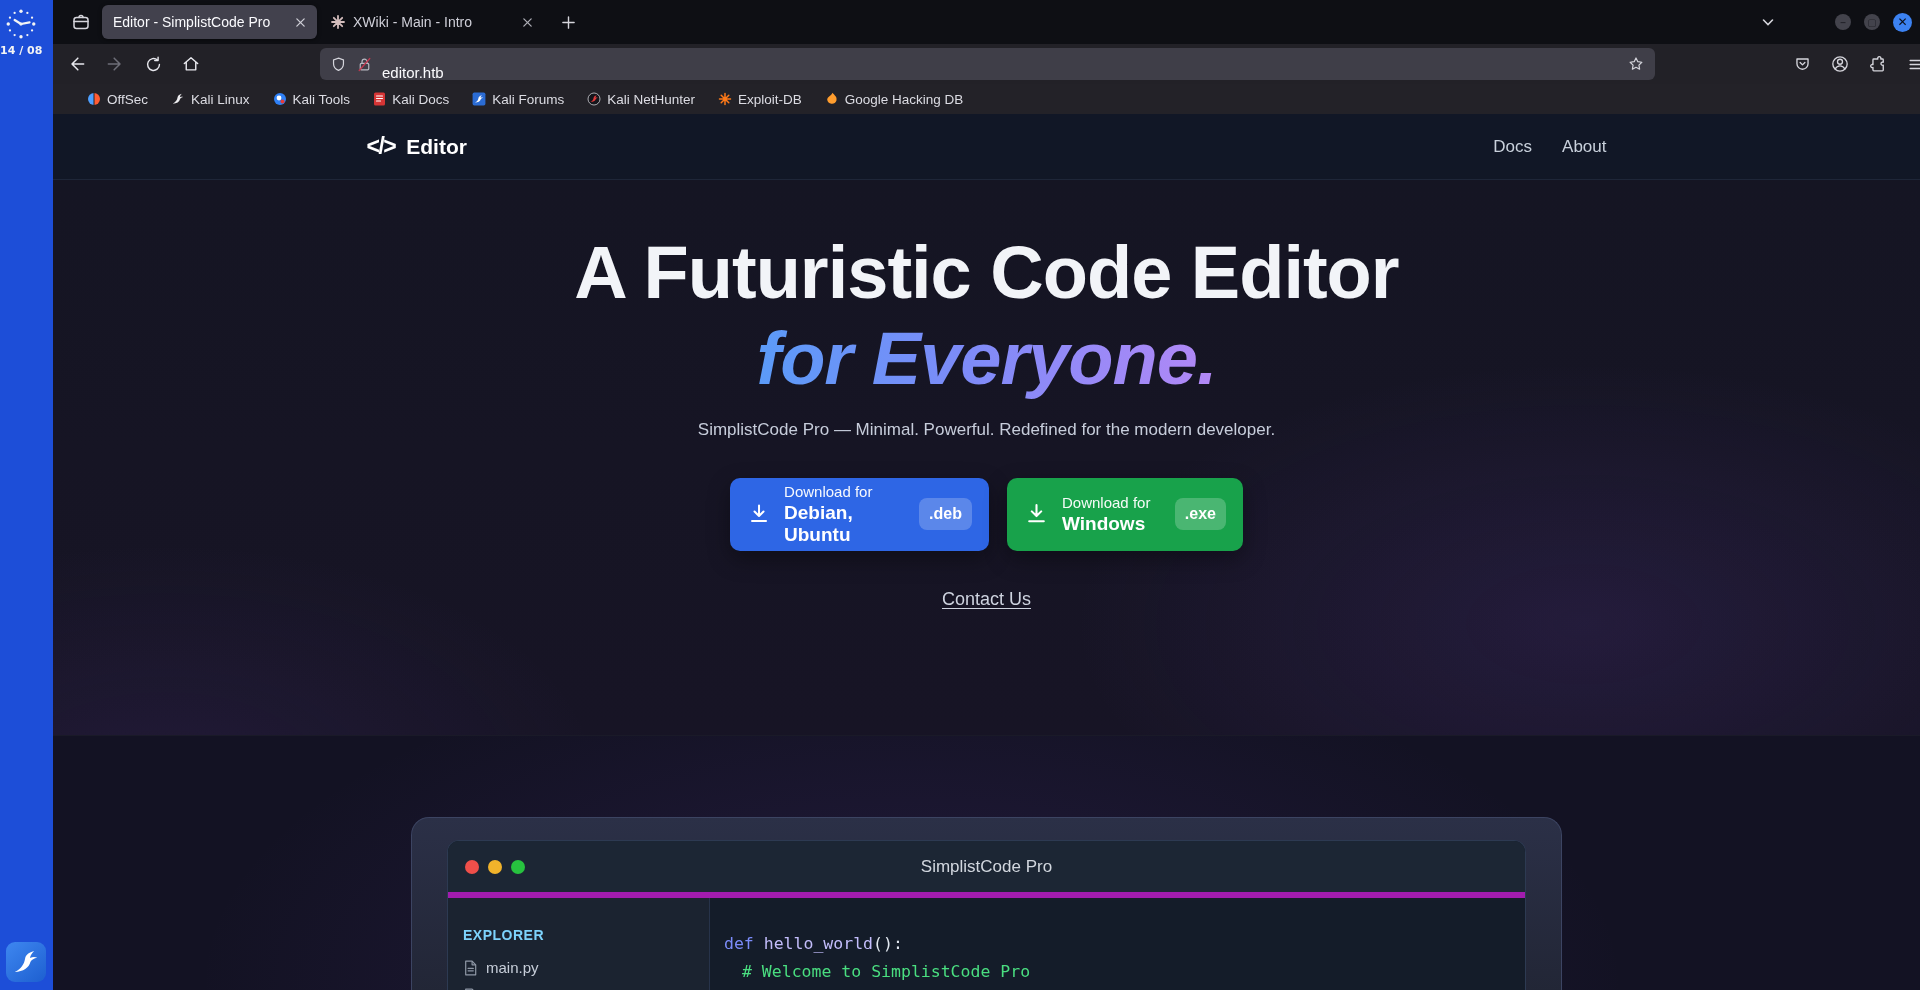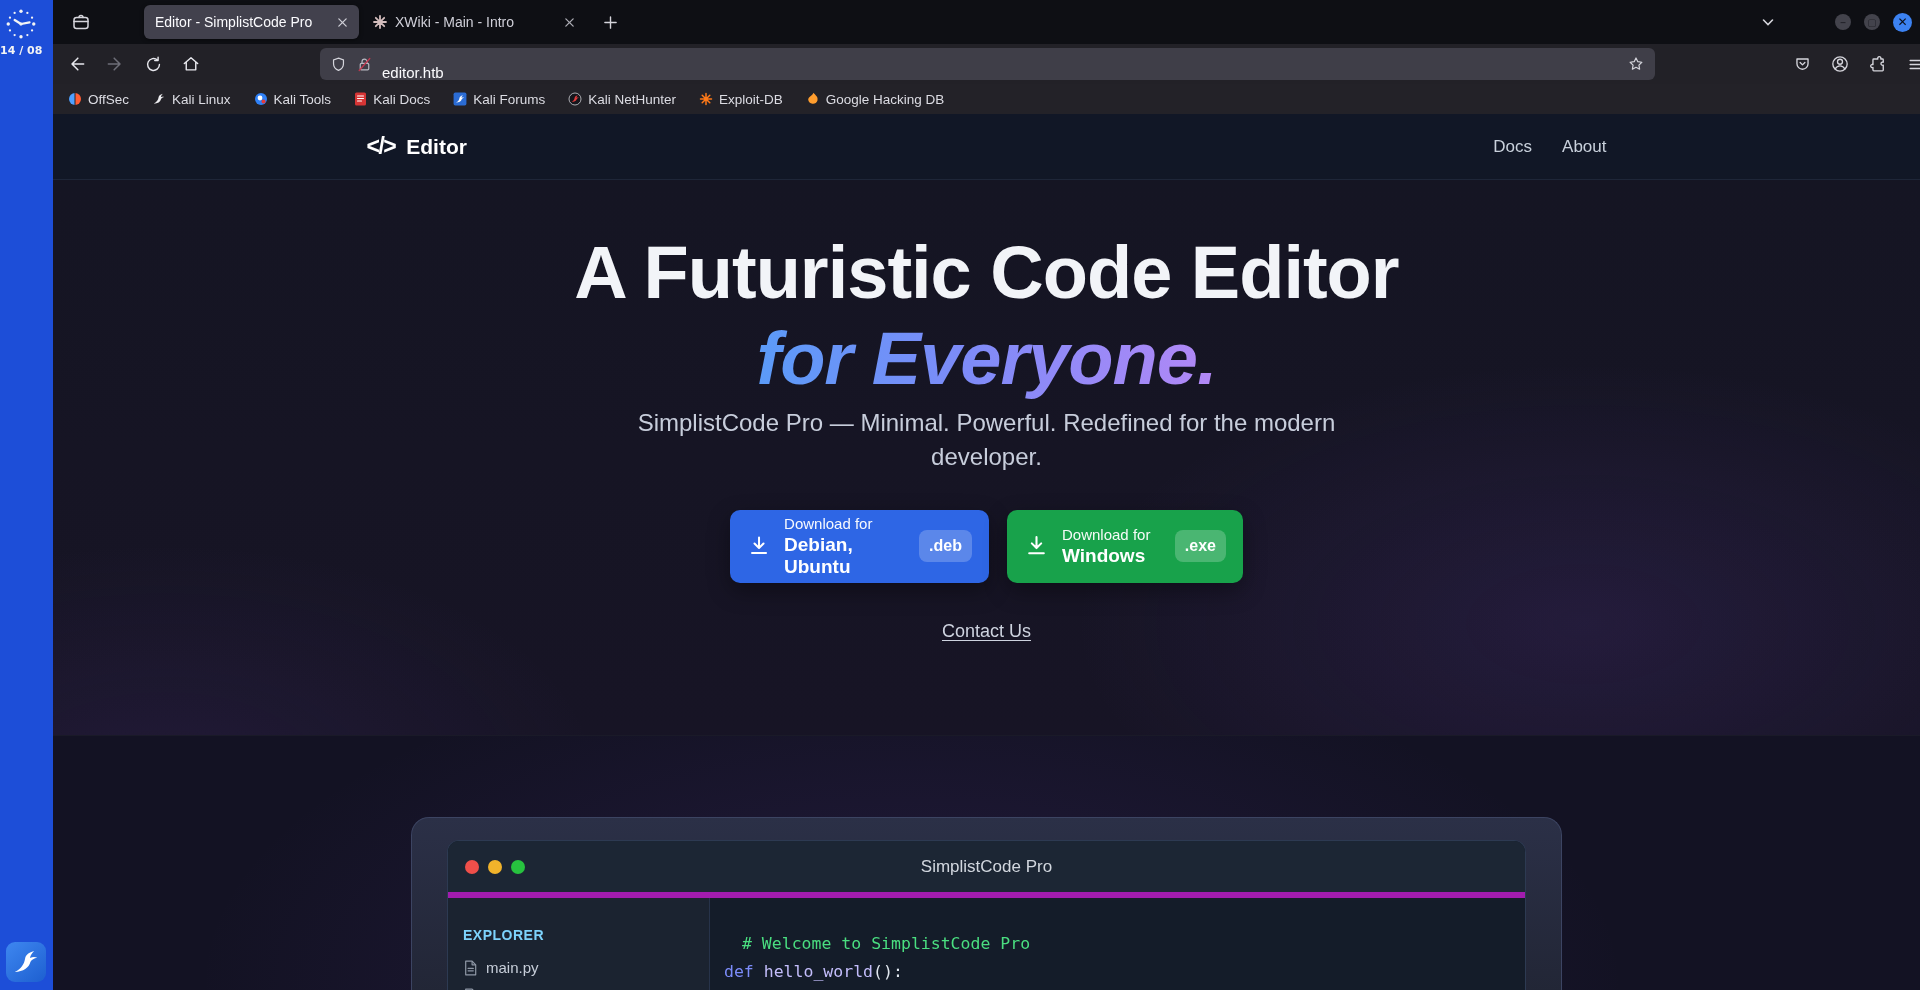--- a/index.html
+++ b/index.html
@@ -12,21 +12,21 @@
   .clock-wrap { margin-top:7px; display:flex; flex-direction:column; align-items:center; }
   .clock-date { margin-top:3px; font-size:11px; font-weight:bold; color:#f4f4f4; font-family:"DejaVu Sans",sans-serif; white-space:nowrap; }
   .kali-btn { position:absolute; bottom:8px; left:6px; width:40px; height:40px; border-radius:9px;
               background:linear-gradient(140deg,#3e87f0,#1d5fd0); display:grid; place-items:center; }
 
   
   .browser { flex:1; display:flex; flex-direction:column; min-width:0; }
   .tabbar { height:44px; background:#0e0f14; display:flex; align-items:center; padding-left:13px; flex:none; }
   .ffview { width:30px; height:30px; display:grid; place-items:center; border-radius:4px; margin-right:6px; }
   .tab { height:34px; border-radius:6px; display:flex; align-items:center; padding:0 11px; color:#cfcfd8; font-size:14px; }
-  .tab.active { background:#42414d; color:#fbfbfe; box-shadow:0 1px 4px rgba(0,0,0,.45);margin-left:42px; }
+  .tab.active { background:#42414d; color:#fbfbfe; box-shadow:0 1px 4px rgba(0,0,0,.45); }
   .tab-a { width:215px; }
   .tab-b { width:224px; margin-left:3px; }
   .tab .fav { margin-right:8px; display:grid; place-items:center; }
   .tab .tab-title { white-space:nowrap; overflow:hidden; flex:1; }
   .tab .tab-close { margin-left:10px; display:grid; place-items:center; opacity:.85; }
   .newtab { margin-left:10px; width:28px; height:28px; display:grid; place-items:center; border-radius:4px; }
   .tab-spacer { flex:1; }
   .alltabs { width:30px; height:30px; display:grid; place-items:center; margin-right:52px; }
   .winctl { display:flex; align-items:center; gap:13px; margin-right:8px; }
   .wbtn { width:16px; height:16px; border-radius:50%; background:#43434c; display:grid; place-items:center; color:rgba(10,10,14,.55); font-size:10px; font-weight:bold; }
@@ -34,21 +34,21 @@
 
   .navbar { height:40px; background:#222127; display:flex; align-items:center; padding:0 10px; flex:none; }
   .nav-icon { width:28px; height:28px; display:grid; place-items:center; border-radius:4px; flex:none; }
   .nav-icon + .nav-icon { margin-left:10px; }
   .urlbar { margin-left:115px; width:1335px; height:32px; background:#3f3e48; border-radius:6px;
             display:flex; align-items:center; padding:0 10px; flex:none; }
   .urlbar .url-text { margin-left:9px; font-size:15px; color:#fbfbfe; flex:1;margin-top:16px; }
   .right-icons { display:flex; align-items:center; gap:10px; margin-left:133px; }
   .right-icons .nav-icon + .nav-icon { margin-left:0; }
 
-  .bookmarksbar { height:30px; background:#232228; display:flex; align-items:center; padding:0 8px; gap:9px; flex:none; }
+  .bookmarksbar { height:30px; background:#232228; display:flex; align-items:center; padding:0 27px; gap:9px; flex:none; }
   .bm { display:flex; align-items:center; gap:6px; padding:2px 7px; border-radius:4px; font-size:13.5px; color:#dcdce3; white-space:nowrap; }
   .bm svg { flex:none; }
 
   
   .viewport { flex:1; position:relative; overflow:hidden; background:#131223; }
   .site-header { height:66px; background:#111726; border-bottom:1px solid rgba(130,145,190,.12); display:flex; align-items:center; }
   .container { width:1240px; margin:0 auto; display:flex; align-items:center; }
   .brand { display:flex; align-items:center; gap:11px; color:#ffffff; font-weight:bold; font-size:21px; }
   .brand-mark { font-size:23px; font-weight:bold; letter-spacing:-1.5px; color:#fff; }
   .site-nav { margin-left:auto; display:flex; gap:30px; font-size:17px; color:#c9d1dc; }
@@ -56,21 +56,21 @@
 
   .hero { height:556px; text-align:center;
     background:
       radial-gradient(820px 420px at 82% 80%, rgba(104,66,178,.16), transparent 62%),
       radial-gradient(700px 380px at 6% 108%, rgba(104,66,178,.12), transparent 62%),
       linear-gradient(180deg,#151523 0%, #171425 100%);
     border-bottom:1px solid rgba(255,255,255,.025); }
   .hero h1 { padding-top:50px; font-size:74px; line-height:1.16; font-weight:bold; color:#f2f4f8; letter-spacing:-1px; }
   .grad { background:linear-gradient(90deg,#5b9bf8 0%,#7d8bf8 45%,#b388f6 100%);
           -webkit-background-clip:text; background-clip:text; color:transparent;font-style:italic; }
-  .sub { margin:4px auto 0; max-width:720px; font-size:24px; line-height:1.42; color:#c7cddb; }
+  .sub { margin:16px auto 0; max-width:720px; font-size:17px; line-height:1.42; color:#c7cddb; }
   .btn-row { margin-top:36px; display:flex; justify-content:center; gap:18px; }
   .dl-btn { width:259px; height:73px; border-radius:10px; display:flex; align-items:center; padding:0 17px;
             color:#fff; border:none; cursor:pointer; box-shadow:0 8px 22px rgba(0,0,0,.35); text-align:left; }
   .dl-btn.win { width:236px; }
   .dl-txt { margin-left:13px; }
   .dl-eyebrow { font-size:15px; opacity:.96; }
   .dl-platform { font-size:19px; font-weight:bold; margin-top:2px; }
   .dl-badge { margin-left:auto; font-size:16px; font-weight:bold; padding:7px 10px; border-radius:8px; background:rgba(255,255,255,.22); }
   .contact { display:inline-block; margin-top:38px; font-size:18px; color:#ced3df; text-decoration:underline; text-underline-offset:3px; }
 
@@ -384,21 +384,21 @@
                     <path d="M6 10.5 H12.5 M6 13.5 H12.5" stroke-linecap="round"></path>
                   </svg>
                   <span>main.py</span>
                 </div>
                 <div class="file-row partial">
                   <svg width="15" height="16" viewBox="0 0 18 20" fill="none" stroke="#8f98a6" stroke-width="1.5" stroke-linejoin="round">
                     <path d="M3 1.5 H11 L15.5 6 V18.5 H3 Z"></path>
                   </svg>
                 </div>
               </div>
-              <div class="mock-code"><div class="code-line code-indent"><span class="tok-comment"># Welcome to SimplistCode Pro</span></div><div class="code-line"><span class="tok-kw">def</span><span class="tok-fn"> hello_world</span><span>():</span></div></div>
+              <div class="mock-code"><div class="code-line"><span class="tok-kw">def</span><span class="tok-fn"> hello_world</span><span>():</span></div><div class="code-line code-indent"><span class="tok-comment"># Welcome to SimplistCode Pro</span></div></div>
             </div>
           </div>
         </div>
       </section>
 
     </div>
   </div>
 </div>
 
 </body></html>

